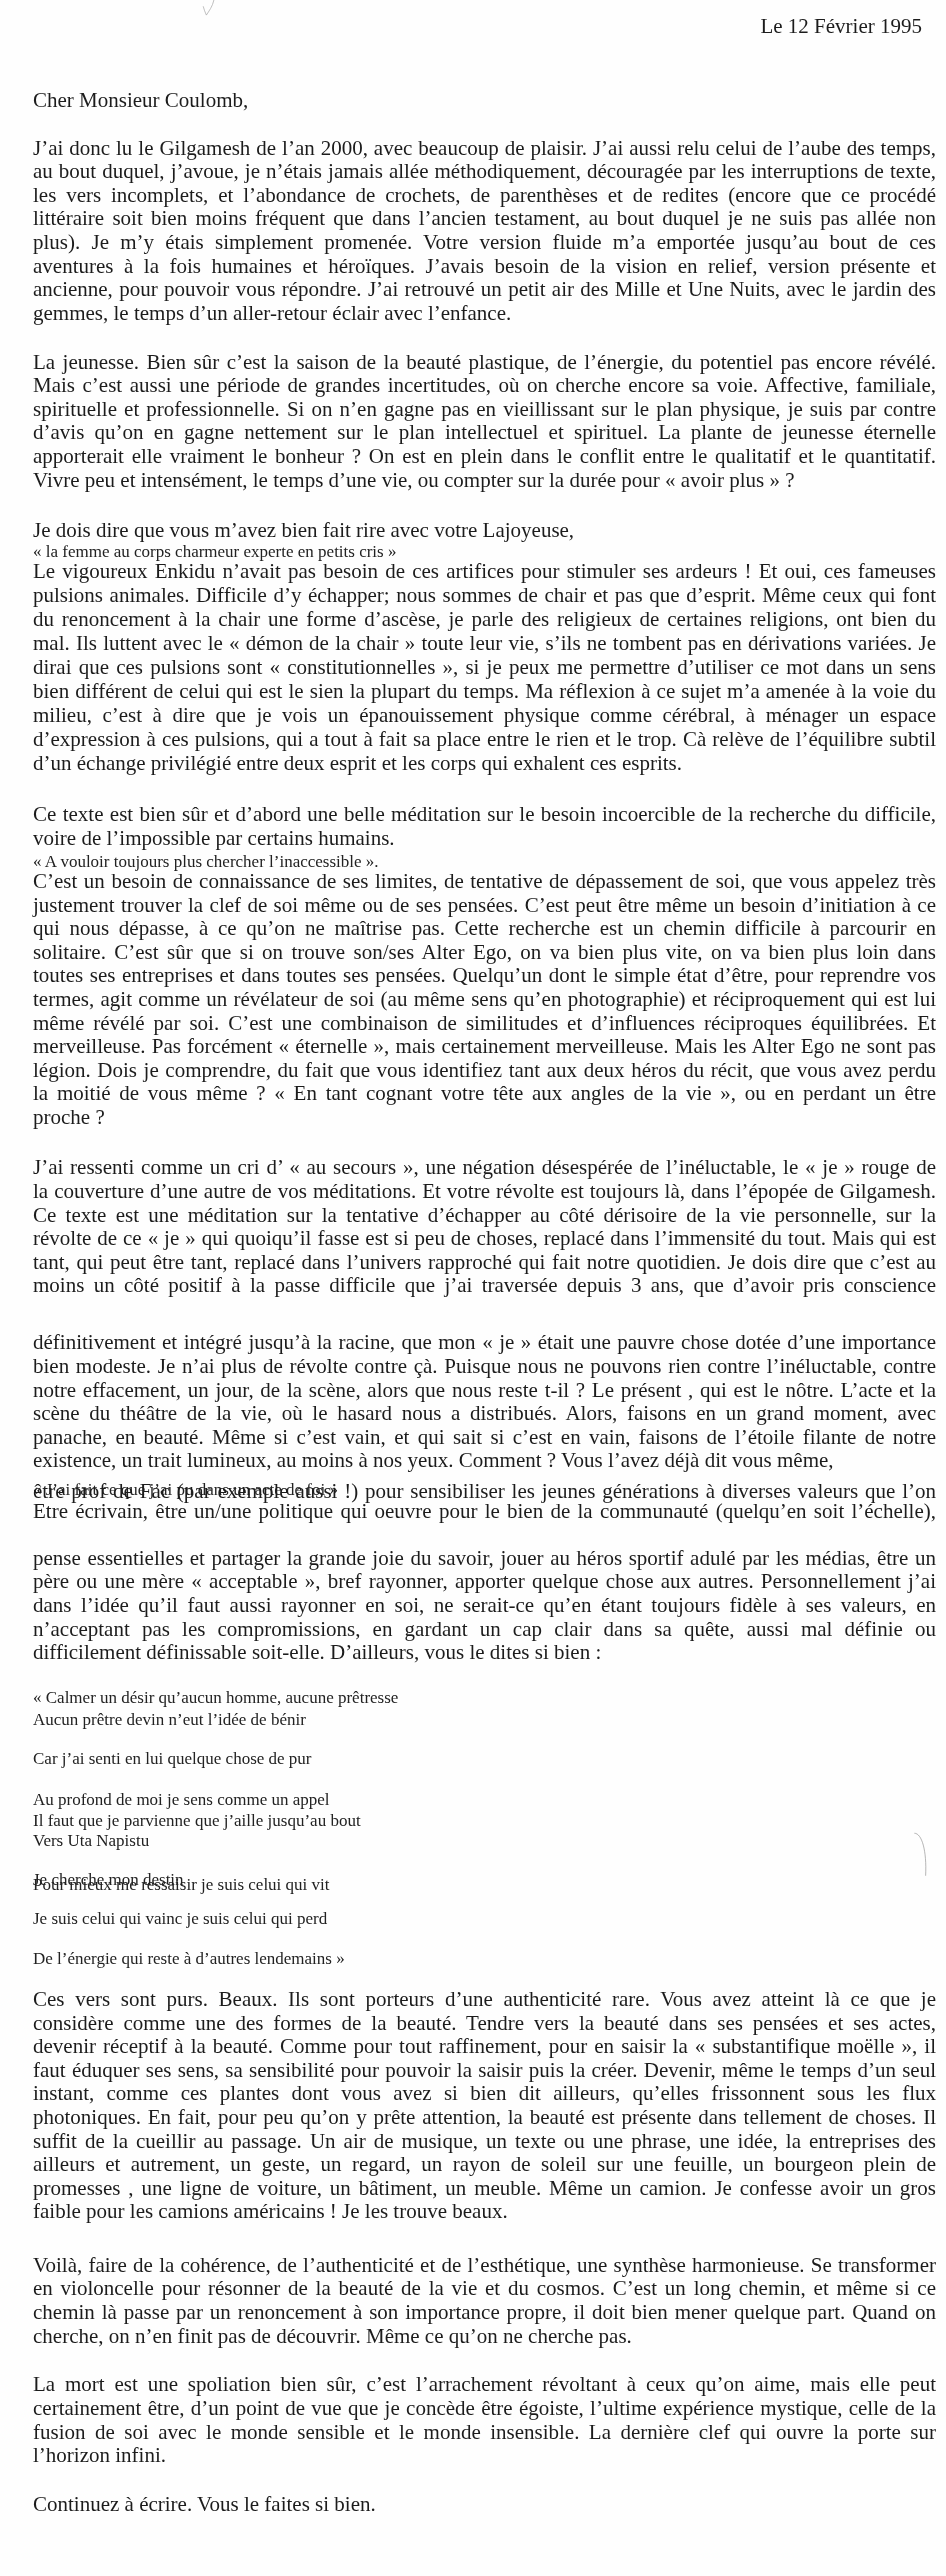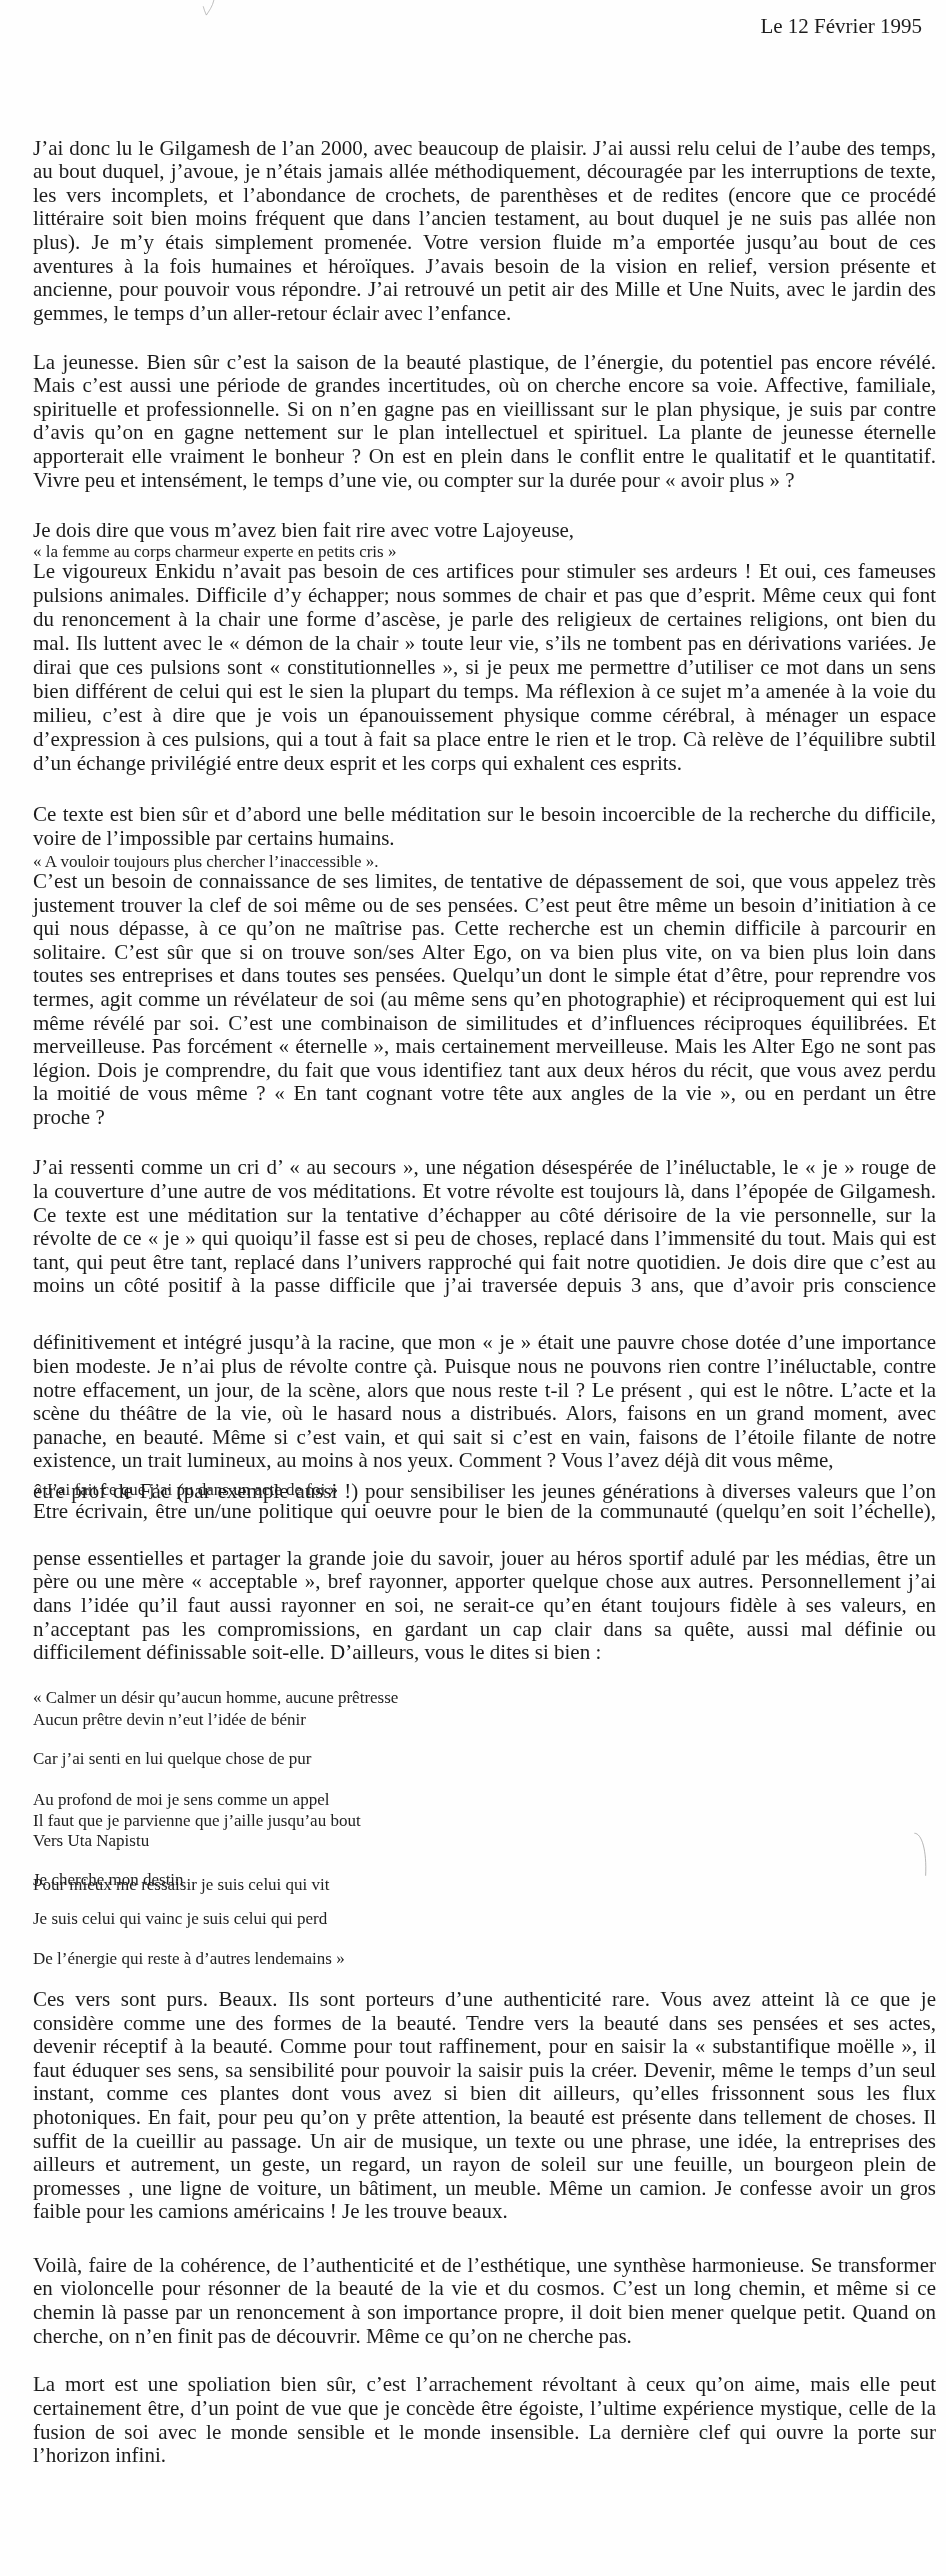--- a/index.html
+++ b/index.html
@@ -29,20 +29,21 @@
 
   <svg class="mark" style="left:200px;top:0;" width="19" height="17.6" viewBox="0 0 30 28">
     <path d="M22 0 C20 10, 14 18, 10 24 C8 20, 6 14, 5 10" stroke="#9a9a9a" stroke-width="1" fill="none"></path>
   </svg>
   <svg class="mark" style="left:913px;top:1832px;" width="19" height="50" viewBox="0 0 30 80">
     <path d="M2 2 C14 2, 22 30, 20 70" stroke="#8a8a8a" stroke-width="1" fill="none"></path>
   </svg>
 
   <div class="date">Le 12 Février 1995</div>
 
+  <div class="ln" style="top:89px">Cher Monsieur Coulomb,</div>
 
   <div>
     <div class="ln j" style="top:137px">J’ai donc lu le Gilgamesh de l’an 2000, avec beaucoup de plaisir. J’ai aussi relu celui de l’aube des temps,</div>
     <div class="ln j" style="top:160px">au bout duquel, j’avoue, je n’étais jamais allée méthodiquement, découragée par les interruptions de texte,</div>
     <div class="ln j" style="top:184px">les vers incomplets, et l’abondance de crochets, de parenthèses et de redites (encore que ce procédé</div>
     <div class="ln j" style="top:207px">littéraire soit bien moins fréquent que dans l’ancien testament, au bout duquel je ne suis pas allée non</div>
     <div class="ln j" style="top:231px">plus). Je m’y étais simplement promenée. Votre version fluide m’a emportée jusqu’au bout de ces</div>
     <div class="ln j" style="top:255px">aventures à la fois humaines et héroïques. J’avais besoin de la vision en relief, version présente et</div>
     <div class="ln j" style="top:278px">ancienne, pour pouvoir vous répondre. J’ai retrouvé un petit air des Mille et Une Nuits, avec le jardin des</div>
     <div class="ln" style="top:302px">gemmes, le temps d’un aller-retour éclair avec l’enfance.</div>
@@ -137,26 +138,27 @@
     <div class="ln j" style="top:2106px">photoniques. En fait, pour peu qu’on y prête attention, la beauté est  présente dans tellement de choses. Il</div>
     <div class="ln j" style="top:2130px">suffit de la cueillir au passage. Un air de musique, un texte ou une phrase, une idée, la entreprises des</div>
     <div class="ln j" style="top:2153px">ailleurs et autrement, un geste, un regard, un rayon de soleil sur une feuille, un bourgeon plein de</div>
     <div class="ln j" style="top:2177px">promesses , une ligne de voiture, un bâtiment, un meuble. Même un camion. Je confesse avoir un gros</div>
     <div class="ln" style="top:2200px">faible pour les camions américains ! Je les trouve beaux.</div>
   </div>
 
   <div>
     <div class="ln j" style="top:2254px">Voilà, faire de la cohérence, de l’authenticité et de l’esthétique, une synthèse harmonieuse. Se transformer</div>
     <div class="ln j" style="top:2277px">en violoncelle pour résonner de la beauté de la vie et du cosmos. C’est un long chemin, et même si ce</div>
-    <div class="ln j" style="top:2301px">chemin là passe par un renoncement à son importance propre, il doit bien mener quelque petit. Quand on</div>
+    <div class="ln j" style="top:2301px">chemin là passe par un renoncement à son importance propre, il doit bien mener quelque part. Quand on</div>
     <div class="ln" style="top:2325px">cherche, on n’en finit pas de découvrir. Même ce qu’on ne cherche pas.</div>
   </div>
 
   <div>
     <div class="ln j" style="top:2373px">La mort est une spoliation bien sûr, c’est l’arrachement révoltant à ceux qu’on aime, mais elle peut</div>
     <div class="ln j" style="top:2397px">certainement être, d’un point de vue que je concède être égoiste, l’ultime expérience mystique, celle de la</div>
     <div class="ln j" style="top:2421px">fusion de soi avec le monde sensible et le monde insensible. La dernière clef qui ouvre la porte sur</div>
     <div class="ln" style="top:2444px">l’horizon infini.</div>
   </div>
 
+  <div class="ln" style="top:2493px">Continuez à écrire. Vous le faites si bien.</div>
 
 </div>
 
 
 </body></html>

